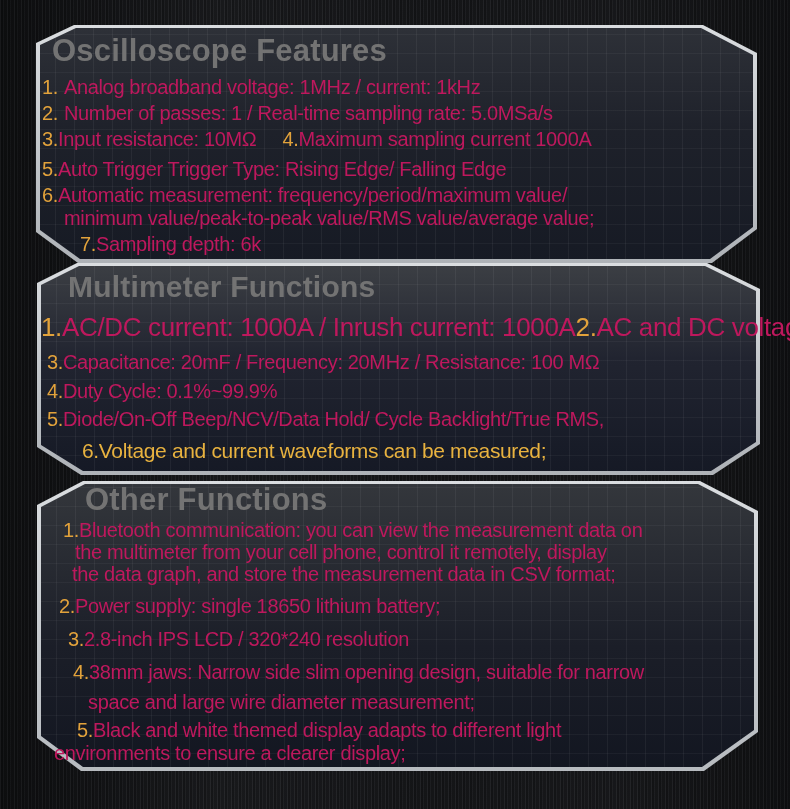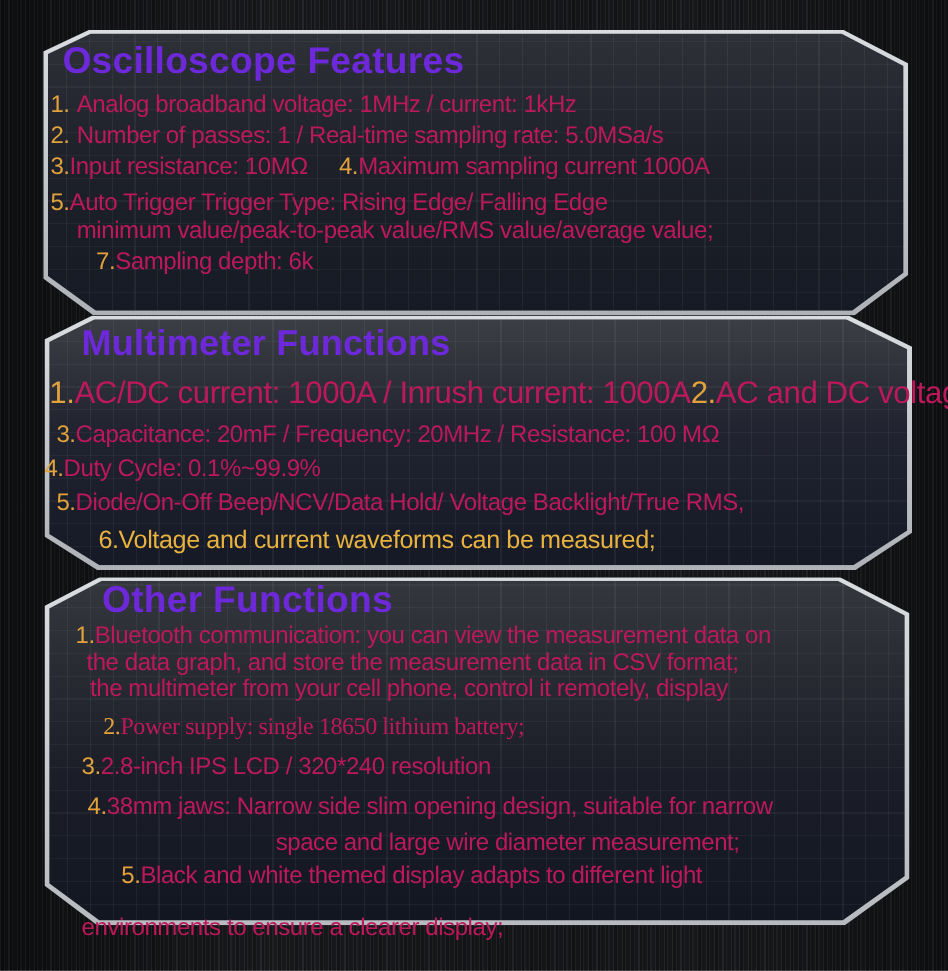--- a/index.html
+++ b/index.html
@@ -39,21 +39,21 @@
   .p2{left:37px;top:263px;width:723px;height:212px;
       --outer:polygon(40px 0px,670px 0px,723px 26px,723px 181px,676px 212px,44px 212px,0px 184px,0px 20px);
       --inner:polygon(42px 3px,668px 3px,719px 28px,719px 179px,674px 208px,46px 208px,4px 182px,4px 22px);
       --bg-top:#3c3f44;--bg-mid:#212430;--bg-bot:#151925;}
   .p3{left:37px;top:481px;width:721px;height:368px;
       --outer:polygon(46px 0px,663px 0px,721px 30px,721px 251px,667px 290px,44px 290px,0px 257px,0px 24px);
       --inner:polygon(48px 3px,661px 3px,717px 32px,717px 249px,665px 286px,46px 286px,4px 255px,4px 26px);
       --bg-top:#34373c;--bg-mid:#1b1e28;--bg-bot:#0d111c;}
 
   h2{
-    margin:0;font-weight:700;color:#6d28d9;letter-spacing:0.2px;
+    margin:0;font-weight:700;color:#737373;letter-spacing:0.2px;
     font-size:31px;line-height:37px;
   }
   .p1 h2{padding:7px 0 0 10px;}
   .p2 h2{font-size:30px;line-height:36px;padding:6px 0 0 31px;}
   .p3 h2{line-height:34px;padding:2px 0 0 48px;}
 
   .row{
     font-size:20px;line-height:26px;letter-spacing:-0.35px;
     white-space:nowrap;
   }
@@ -66,36 +66,36 @@
   .p1 .r1{margin-top:5px;}
   .p1 .r4{margin-top:4px;}
   .p1 .r6{margin-top:-3px;padding-left:22px;}
   .p1 .r7{padding-left:38px;}
   .p1 .pair2{margin-left:26px;}
 
   
   .p2 .r1{margin-top:9px;display:flex;
           padding:0 4px 0 4px;font-size:26px;}
   .p2 .r2{margin-top:9px;padding-left:10px;}
-  .p2 .r3{margin-top:3px;}
+  .p2 .r3{margin-top:3px;padding-left:10px;}
   .p2 .r4{margin-top:2px;padding-left:10px;}
   .p2 .r5{margin-top:6px;padding-left:45px;font-size:21px;}
   .p2 .r5 .num,.p2 .r5 .txt{color:#e8b23f;}
 
   
   .p3 .row{line-height:22px;}
   .p3 .i1a{margin-top:2px;padding-left:26px;}
   .p3 .i1b{padding-left:38px;}
   .p3 .i1c{padding-left:35px;}
-  .p3 .i2{margin-top:10px;padding-left:49px;font-family:Liberation Serif, serif;}
+  .p3 .i2{margin-top:10px;padding-left:22px;}
   .p3 .i3{margin-top:11px;padding-left:31px;}
   .p3 .i4a{margin-top:11px;padding-left:36px;}
-  .p3 .i4b{margin-top:8px;padding-left:51px;text-align:center;}
-  .p3 .i5a{margin-top:6px;padding-left:64px;}
-  .p3 .i5b{margin-top:21px;padding-left:31px;}
+  .p3 .i4b{margin-top:8px;padding-left:51px;}
+  .p3 .i5a{margin-top:6px;padding-left:40px;}
+  .p3 .i5b{margin-top:1px;padding-left:17px;}
 </style>
 </head>
 <body>
 
 <div class="stage">
 
   <section class="panel p1">
     <div class="panel-frame"></div>
     <div class="panel-fill"></div>
     <div class="content">
@@ -104,20 +104,23 @@
         <span class="num sp">1.</span><span class="txt">Analog broadband voltage: 1MHz / current: 1kHz</span>
       </div>
       <div class="row r2">
         <span class="num sp">2.</span><span class="txt">Number of passes: 1 / Real-time sampling rate: 5.0MSa/s</span>
       </div>
       <div class="row r3">
         <span class="num">3.</span><span class="txt">Input resistance: 10MΩ</span><span class="num pair2">4.</span><span class="txt">Maximum sampling current 1000A</span>
       </div>
       <div class="row r4">
         <span class="num">5.</span><span class="txt">Auto Trigger Trigger Type: Rising Edge/ Falling Edge</span>
+      </div>
+      <div class="row r5">
+        <span class="num">6.</span><span class="txt">Automatic measurement: frequency/period/maximum value/</span>
       </div>
       <div class="row r6">
         <span class="txt">minimum value/peak-to-peak value/RMS value/average value;</span>
       </div>
       <div class="row r7">
         <span class="num">7.</span><span class="txt">Sampling depth: 6k</span>
       </div>
     </div>
   </section>
 
@@ -130,41 +133,41 @@
         <span><span class="num">1.</span><span class="txt">AC/DC current: 1000A / Inrush current: 1000A</span></span>
         <span><span class="num">2.</span><span class="txt">AC and DC voltage: 1000V</span></span>
       </div>
       <div class="row r2">
         <span class="num">3.</span><span class="txt">Capacitance: 20mF / Frequency: 20MHz / Resistance: 100 MΩ</span>
       </div>
       <div class="row r3">
         <span class="num">4.</span><span class="txt">Duty Cycle: 0.1%~99.9%</span>
       </div>
       <div class="row r4">
-        <span class="num">5.</span><span class="txt">Diode/On-Off Beep/NCV/Data Hold/ Voltage Backlight/True RMS,</span>
+        <span class="num">5.</span><span class="txt">Diode/On-Off Beep/NCV/Data Hold/ Cycle Backlight/True RMS,</span>
       </div>
       <div class="row r5">
         <span class="num">6.</span><span class="txt">Voltage and current waveforms can be measured;</span>
       </div>
     </div>
   </section>
 
   <section class="panel p3">
     <div class="panel-frame"></div>
     <div class="panel-fill"></div>
     <div class="content">
       <h2>Other Functions</h2>
       <div class="row i1a">
         <span class="num">1.</span><span class="txt">Bluetooth communication: you can view the measurement data on</span>
       </div>
+      <div class="row i1b">
+        <span class="txt">the multimeter from your cell phone, control it remotely, display</span>
+      </div>
       <div class="row i1c">
         <span class="txt">the data graph, and store the measurement data in CSV format;</span>
-      </div>
-      <div class="row i1b">
-        <span class="txt">the multimeter from your cell phone, control it remotely, display</span>
       </div>
       <div class="row i2">
         <span class="num">2.</span><span class="txt">Power supply: single 18650 lithium battery;</span>
       </div>
       <div class="row i3">
         <span class="num">3.</span><span class="txt">2.8-inch IPS LCD / 320*240 resolution</span>
       </div>
       <div class="row i4a">
         <span class="num">4.</span><span class="txt">38mm jaws: Narrow side slim opening design, suitable for narrow</span>
       </div>

